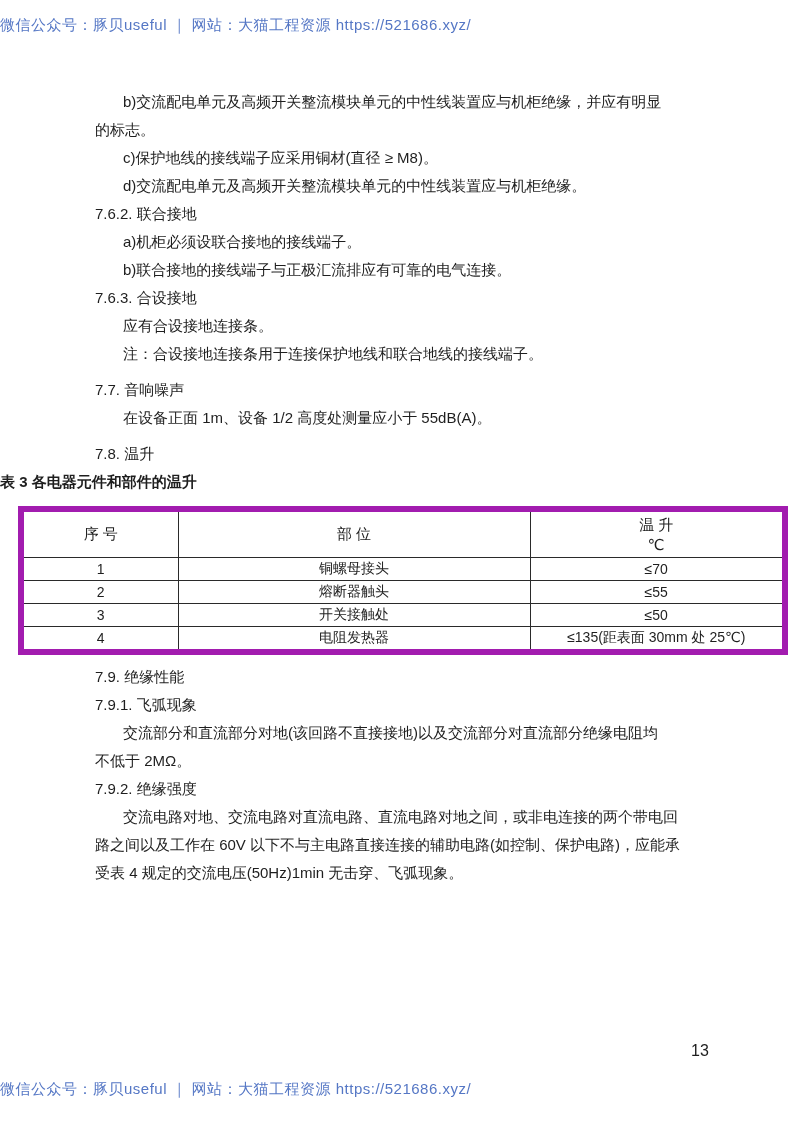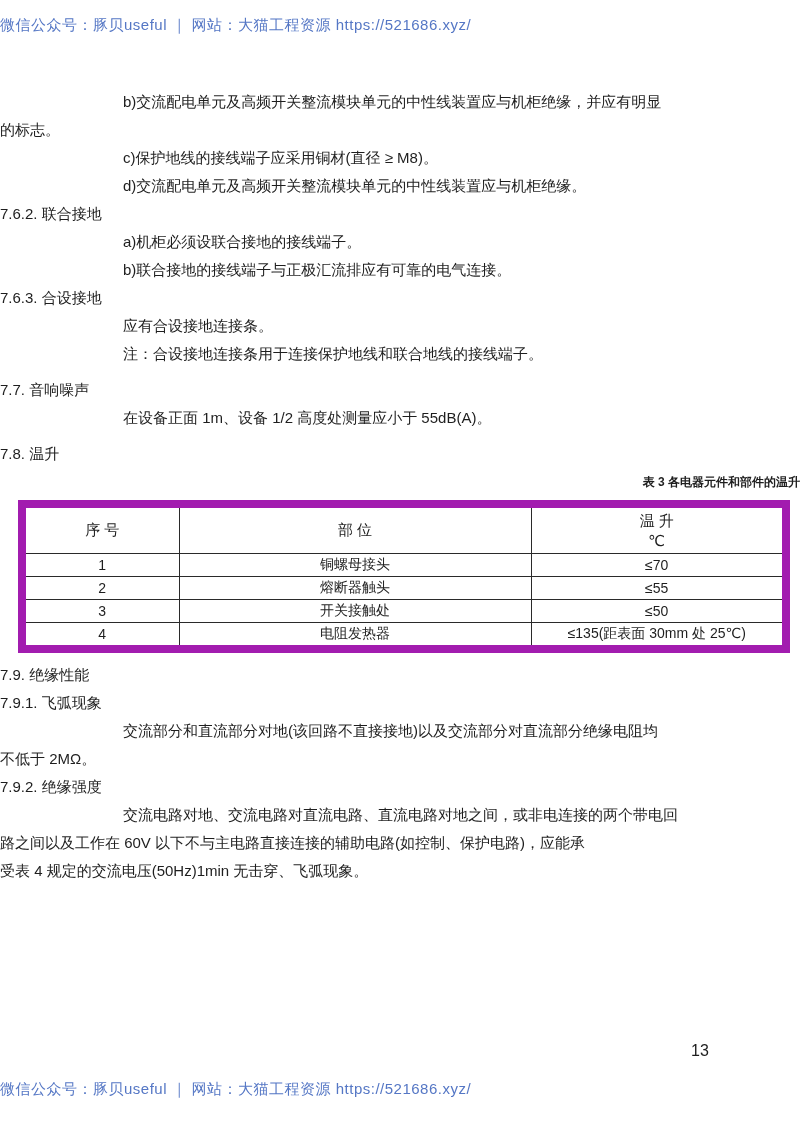--- a/index.html
+++ b/index.html
@@ -20,38 +20,39 @@
     color:#5577c5;
     white-space:nowrap;
   }
   .watermark-top{top:16px;}
   .watermark-bottom{top:1080px;}
   .content{
     position:absolute;top:88px;left:0;right:0;
   }
   .line{
     height:28px;line-height:28px;
+    padding-left:95px;
     font-size:15px;
     font-weight:500;
     white-space:nowrap;
   }
   .line.ind{padding-left:123px;}
   .line.gap{margin-top:8px;}
   .table-title{
     height:28px;line-height:28px;
-    text-align:right;
-    font-size:12px;
+    text-align:left;
+    font-size:15px;
     font-weight:700;
   }
   table.temp-table{
-    margin:4px 0 8px 18px;
+    margin:10px 0 8px 18px;
     width:764px;
     border-collapse:collapse;
     table-layout:fixed;
-    border:8px solid #a21caf;
+    border:6px solid #a21caf;
   }
   table.temp-table th,
   table.temp-table td{
     border:1px solid #2a2a2a;
     text-align:center;
     font-weight:500;
     padding:0;
     overflow:hidden;
     white-space:nowrap;
   }

